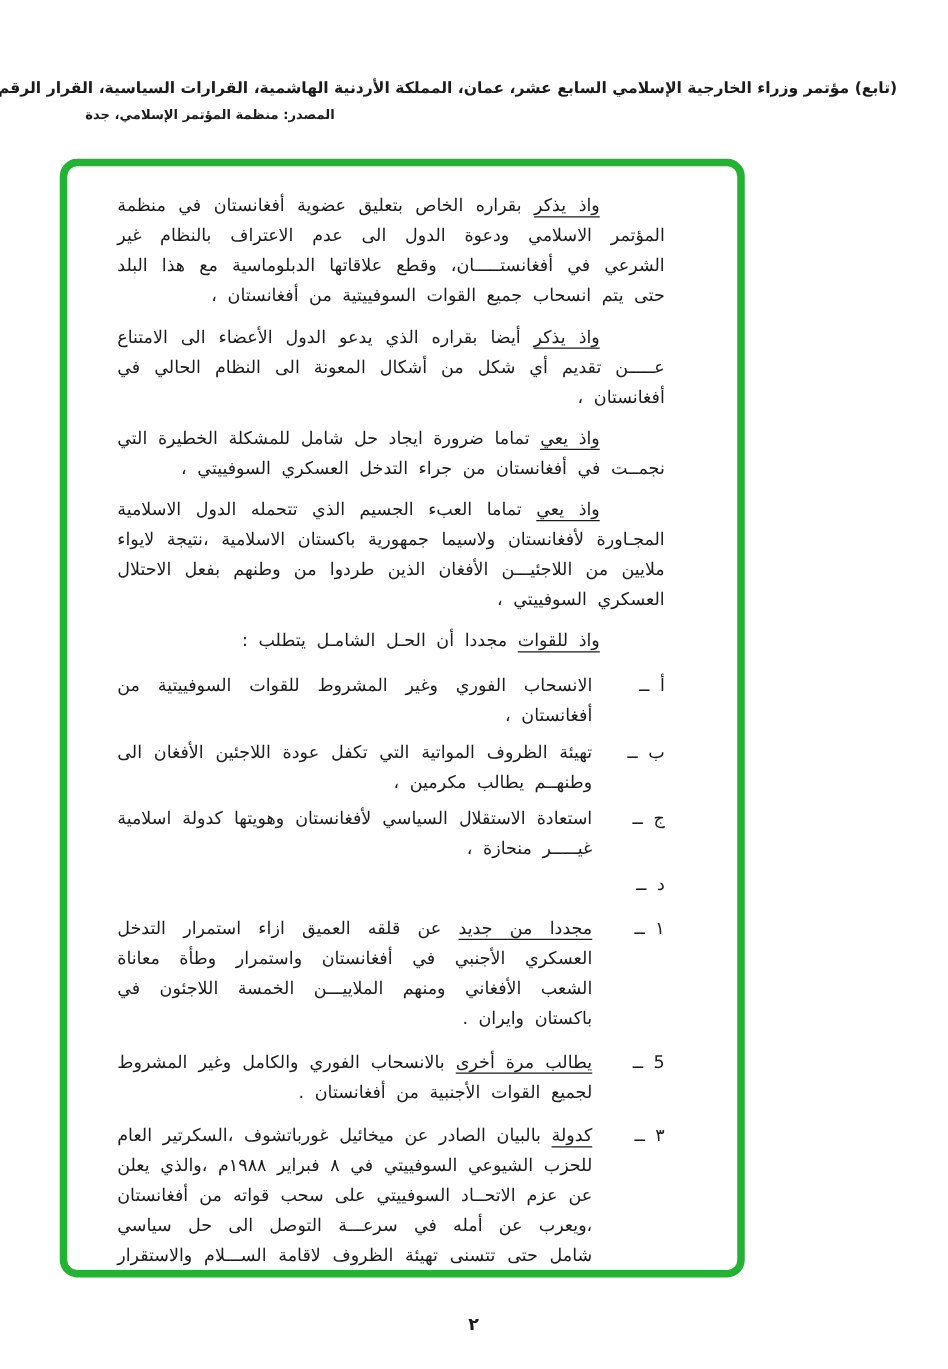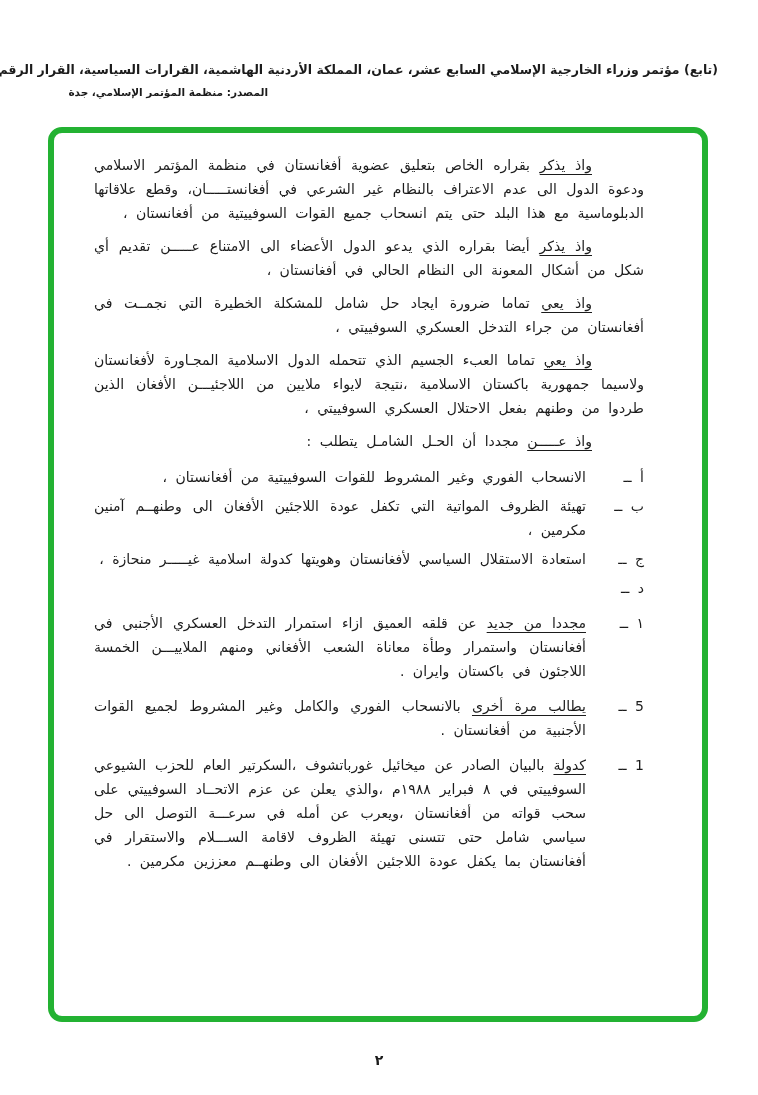--- a/index.html
+++ b/index.html
@@ -26,21 +26,21 @@
     direction:rtl;
     text-align:right;
     margin-top:9px;
     margin-left:auto;
     margin-right:450px;
     white-space:nowrap;
   }
   .green-box {
     position:absolute;
     left:48px; top:127px;
-    width:660px; height:895px;
+    width:548px; height:895px;
     border:6px solid #23b232;
     border-radius:14px;
     background:#ffffff;
     overflow:hidden;
   }
   .content {
     direction:rtl;
     padding:20px 58px 14px 40px;
     font-size:14px;
     line-height:24px;
@@ -98,31 +98,31 @@
     </p>
     <p class="para">
       <span class="lead">واذ يعي</span>
       <span>تماما ضرورة ايجاد حل شامل للمشكلة الخطيرة التي نجمــت في أفغانستان من جراء التدخل العسكري السوفييتي ،</span>
     </p>
     <p class="para">
       <span class="lead">واذ يعي</span>
       <span>تماما العبء الجسيم الذي تتحمله الدول الاسلامية المجـاورة لأفغانستان ولاسيما جمهورية باكستان الاسلامية ،نتيجة لايواء ملايين من اللاجئيـــن الأفغان الذين طردوا من وطنهم بفعل الاحتلال العسكري السوفييتي ،</span>
     </p>
     <p class="para">
-      <span class="lead">واذ عـــــن</span>
+      <span class="lead">واذ للقوات</span>
       <span>مجددا أن الحـل الشامـل يتطلب :</span>
     </p>
 
     <div class="item">
       <span class="marker">أ ــ</span>
       <span class="itext">الانسحاب الفوري وغير المشروط للقوات السوفييتية من أفغانستان ،</span>
     </div>
     <div class="item">
       <span class="marker">ب ــ</span>
-      <span class="itext">تهيئة الظروف المواتية التي تكفل عودة اللاجئين الأفغان الى وطنهــم آمنين مكرمين ،</span>
+      <span class="itext">تهيئة الظروف المواتية التي تكفل عودة اللاجئين الأفغان الى وطنهــم يطالب مكرمين ،</span>
     </div>
     <div class="item">
       <span class="marker">ج ــ</span>
       <span class="itext">استعادة الاستقلال السياسي لأفغانستان وهويتها كدولة اسلامية غيـــــر منحازة ،</span>
     </div>
     <div class="item">
       <span class="marker">د ــ</span>
     </div>
 
     <div class="item numbered">
@@ -133,21 +133,21 @@
       </span>
     </div>
     <div class="item numbered">
       <span class="marker">5 ــ</span>
       <span class="itext">
         <span class="lead">يطالب مرة أخرى</span>
         <span>بالانسحاب الفوري والكامل وغير المشروط لجميع القوات الأجنبية من أفغانستان .</span>
       </span>
     </div>
     <div class="item numbered">
-      <span class="marker">1 ــ</span>
+      <span class="marker">٣ ــ</span>
       <span class="itext">
         <span class="lead">كدولة</span>
         <span>بالبيان الصادر عن ميخائيل غورباتشوف ،السكرتير العام للحزب الشيوعي السوفييتي في ٨ فبراير ١٩٨٨م ،والذي يعلن عن عزم الاتحــاد السوفييتي على سحب قواته من أفغانستان ،ويعرب عن أمله في سرعـــة التوصل الى حل سياسي شامل حتى تتسنى تهيئة الظروف لاقامة الســـلام والاستقرار في أفغانستان بما يكفل عودة اللاجئين الأفغان الى وطنهــم معززين مكرمين .</span>
       </span>
     </div>
 
   </div>
 </div>
 
 <div class="page-number">٢</div>

